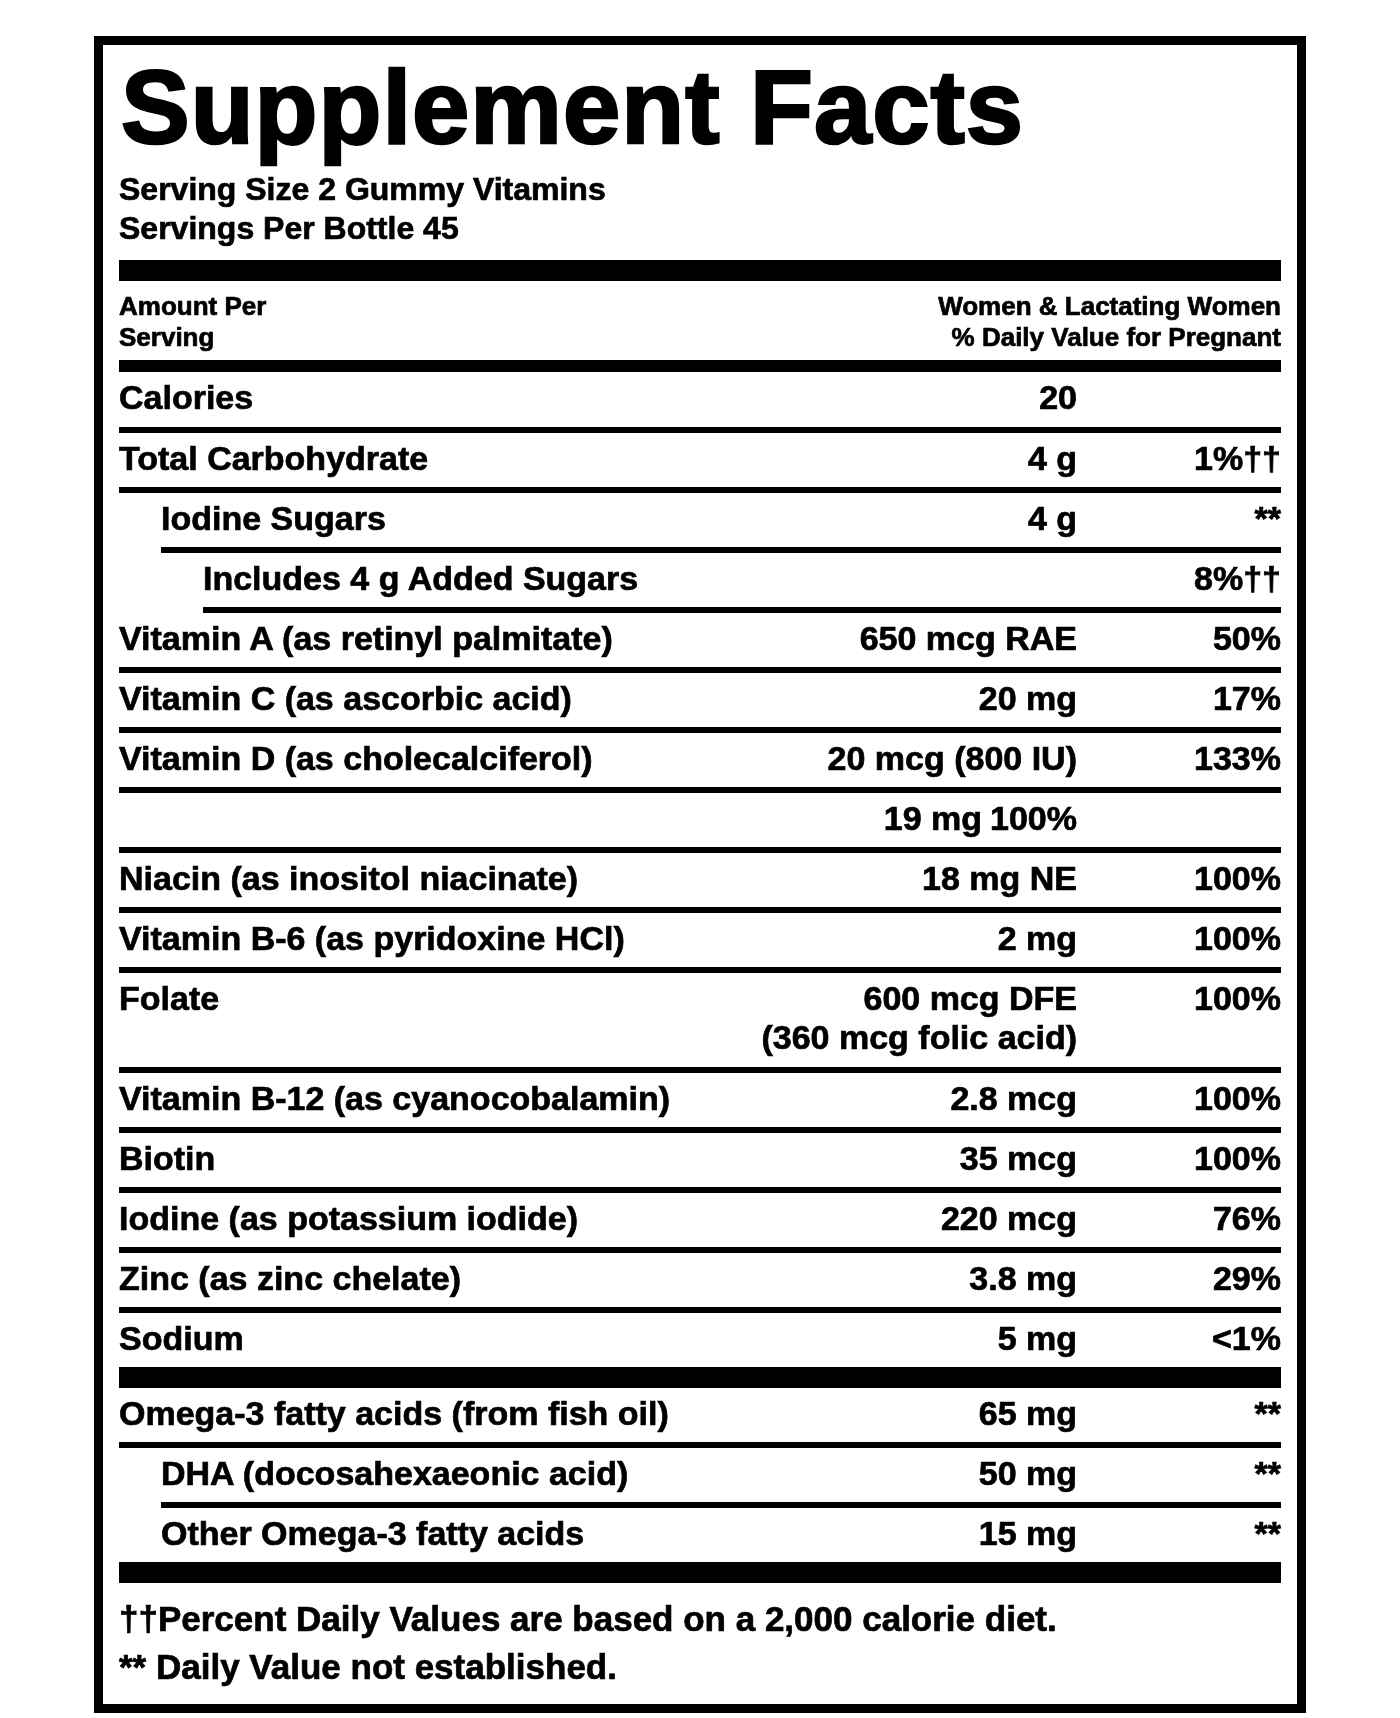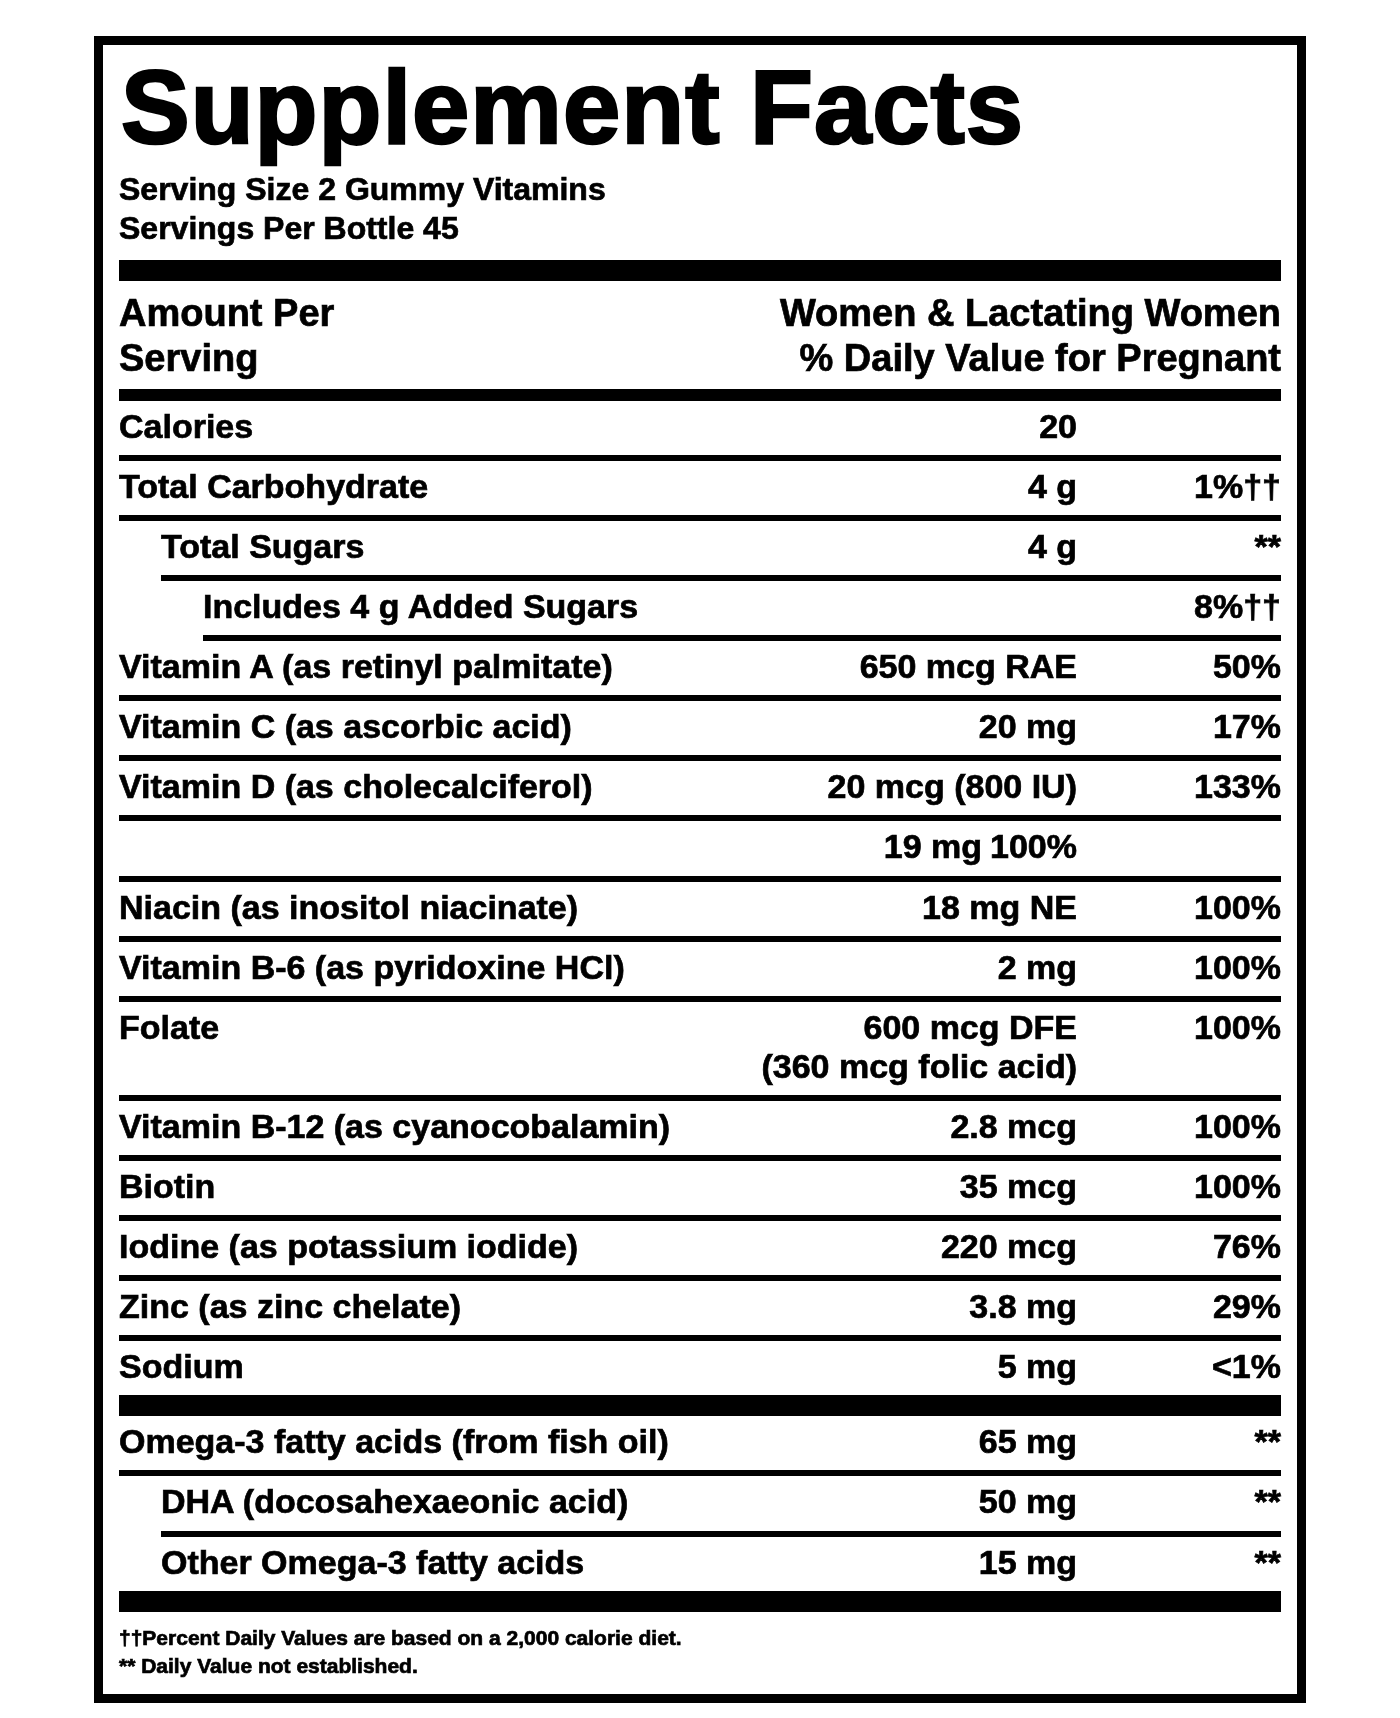--- a/index.html
+++ b/index.html
@@ -39,21 +39,21 @@
   .bar { background: #000; width: 100%; }
   .bar-thick  { height: 21px; }
   .bar-medium { height: 12px; }
   .bar-top { margin-top: 12px; }
 
   .col-header {
     display: flex;
     justify-content: space-between;
     align-items: flex-end;
     padding: 10px 0 8px 0;
-    font-size: 38px;
+    font-size: 26px;
     font-weight: bold;
     line-height: 1.18;
   }
   .col-header .right { text-align: right; }
 
   
   .row {
     display: grid;
     grid-template-columns: 1fr max-content 196px;
     column-gap: 8px;
@@ -62,21 +62,21 @@
     font-size: 34px;
     font-weight: bold;
     line-height: 1.15;
   }
   .cell-amount { text-align: right; }
   .cell-dv { text-align: right; }
   .divider { height: 6px; background: #000; }
 
   .footnotes { padding-top: 12px; }
   .footnote {
-    font-size: 21px;
+    font-size: 35px;
     font-weight: bold;
     line-height: 1.35;
     padding-left: 50px;
     text-indent: -50px;
   }
 </style>
 </head>
 <body>
 
 <div class="page">
@@ -114,21 +114,21 @@
         <div class="divider" style="margin-left: 0px;"></div>
         <div class="row">
           <span class="cell-name" style="padding-left: 0px;">Total Carbohydrate</span>
           <span class="cell-amount">
             <div>4 g</div>
           </span>
           <span class="cell-dv">1%††</span>
         </div>
         <div class="divider" style="margin-left: 0px;"></div>
         <div class="row">
-          <span class="cell-name" style="padding-left: 42px;">Total Sugars</span>
+          <span class="cell-name" style="padding-left: 42px;">Iodine Sugars</span>
           <span class="cell-amount">
             <div>4 g</div>
           </span>
           <span class="cell-dv">**</span>
         </div>
         <div class="divider" style="margin-left: 42px;"></div>
         <div class="row">
           <span class="cell-name" style="padding-left: 84px;">Includes 4 g Added Sugars</span>
           <span class="cell-amount">
             <div></div>

